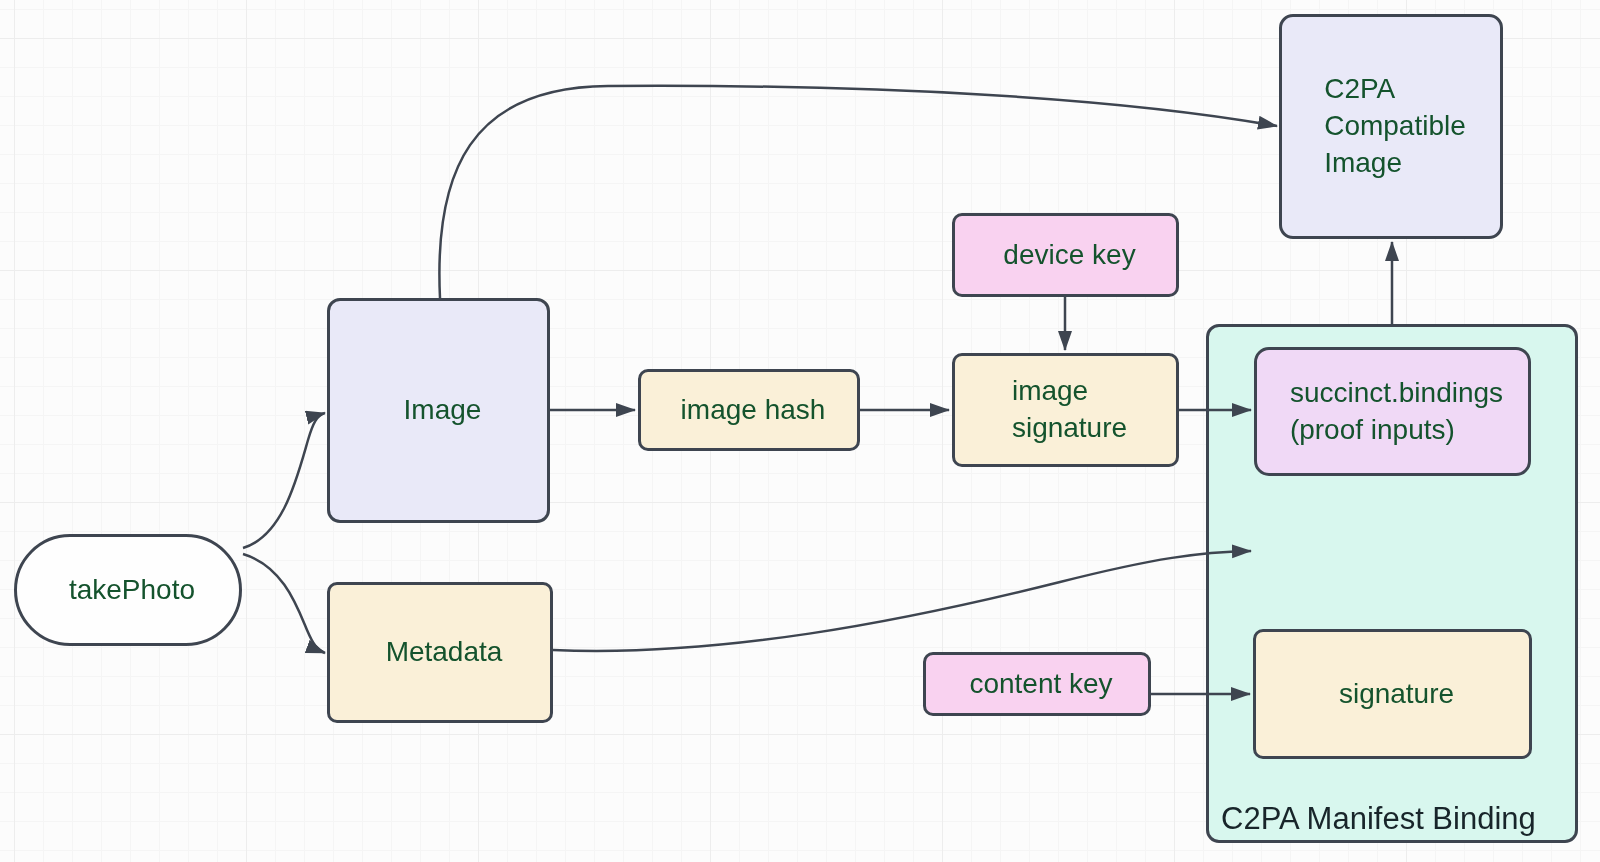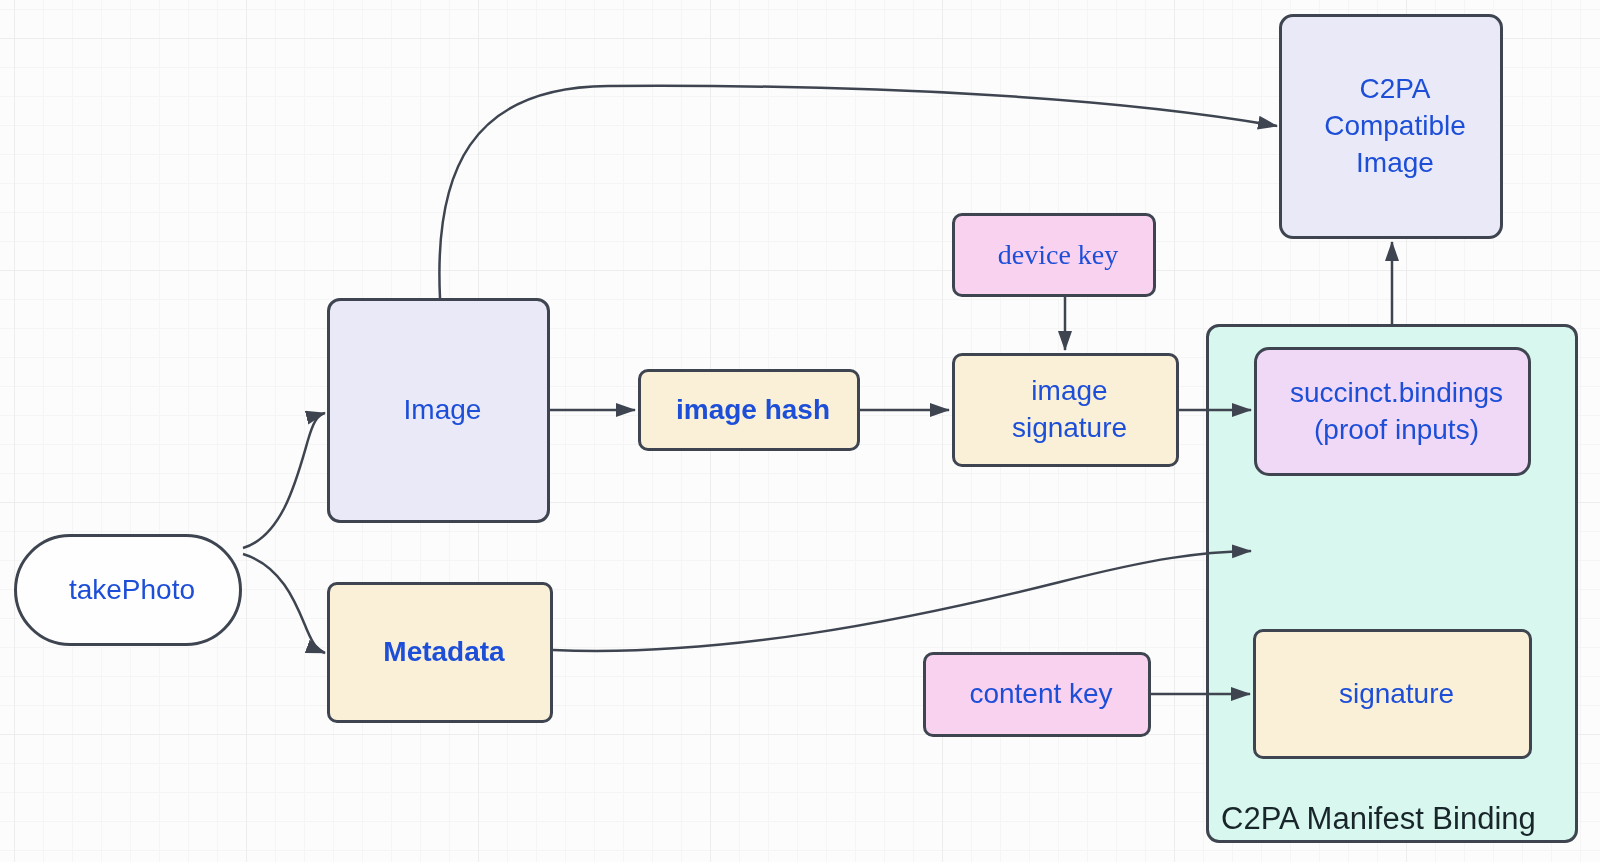--- a/index.html
+++ b/index.html
@@ -28,41 +28,41 @@
     z-index: 2;
   }
   .node {
     position: absolute;
     box-sizing: border-box;
     border: 3px solid #3E4550;
     border-radius: 10px;
     display: flex;
     align-items: center;
     justify-content: center;
-    text-align: center;
+    text-align: left;
     white-space: pre-line;
     font-size: 28px;
     line-height: 1.32;
-    color: #1d4ed8;
+    color: #14532d;
     z-index: 3;
     padding-left: 8px;
   }
   .fill-lavender { background: #E9E9F8; }
   .fill-cream    { background: #FAF0D8; }
   .fill-pink     { background: #F9D2F0; }
   .fill-purple   { background: #F0D9F6; border-radius: 15px; }
   .fill-white    { background: #FEFEFE; margin-top: 40px; }
 
   #n-takephoto  { left: 14px;   top: 494px; width: 228px; height: 112px; border-radius: 58px; }
   #n-image      { left: 327px;  top: 298px; width: 223px; height: 225px; border-radius: 13px; }
-  #n-metadata   { left: 327px;  top: 582px; width: 226px; height: 141px; font-weight: bold; }
-  #n-imagehash  { left: 638px;  top: 369px; width: 222px; height: 82px; font-weight: bold;  }
-  #n-devicekey  { left: 952px;  top: 213px; width: 204px; height: 84px; font-family: Liberation Serif, serif;  }
+  #n-metadata   { left: 327px;  top: 582px; width: 226px; height: 141px; }
+  #n-imagehash  { left: 638px;  top: 369px; width: 222px; height: 82px;  }
+  #n-devicekey  { left: 952px;  top: 213px; width: 227px; height: 84px;  }
   #n-imagesig   { left: 952px;  top: 353px; width: 227px; height: 114px; }
-  #n-contentkey { left: 923px;  top: 652px; width: 228px; height: 85px;  }
+  #n-contentkey { left: 923px;  top: 652px; width: 228px; height: 64px;  }
   #n-c2paimg    { left: 1279px; top: 14px;  width: 224px; height: 225px; border-radius: 14px; }
   #n-succinct   { left: 1254px; top: 347px; width: 277px; height: 129px; }
   #n-capture    { left: 1254px; top: 487px; width: 277px; height: 130px; }
   #n-signature  { left: 1253px; top: 629px; width: 279px; height: 130px; }
 
   .group {
     position: absolute;
     left: 1206px;
     top: 324px;
     width: 372px;

